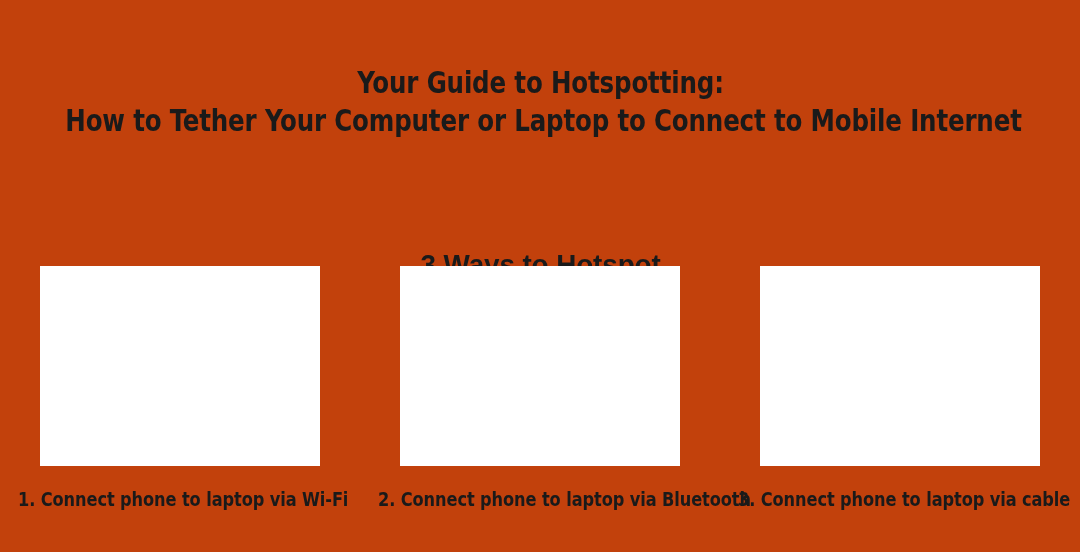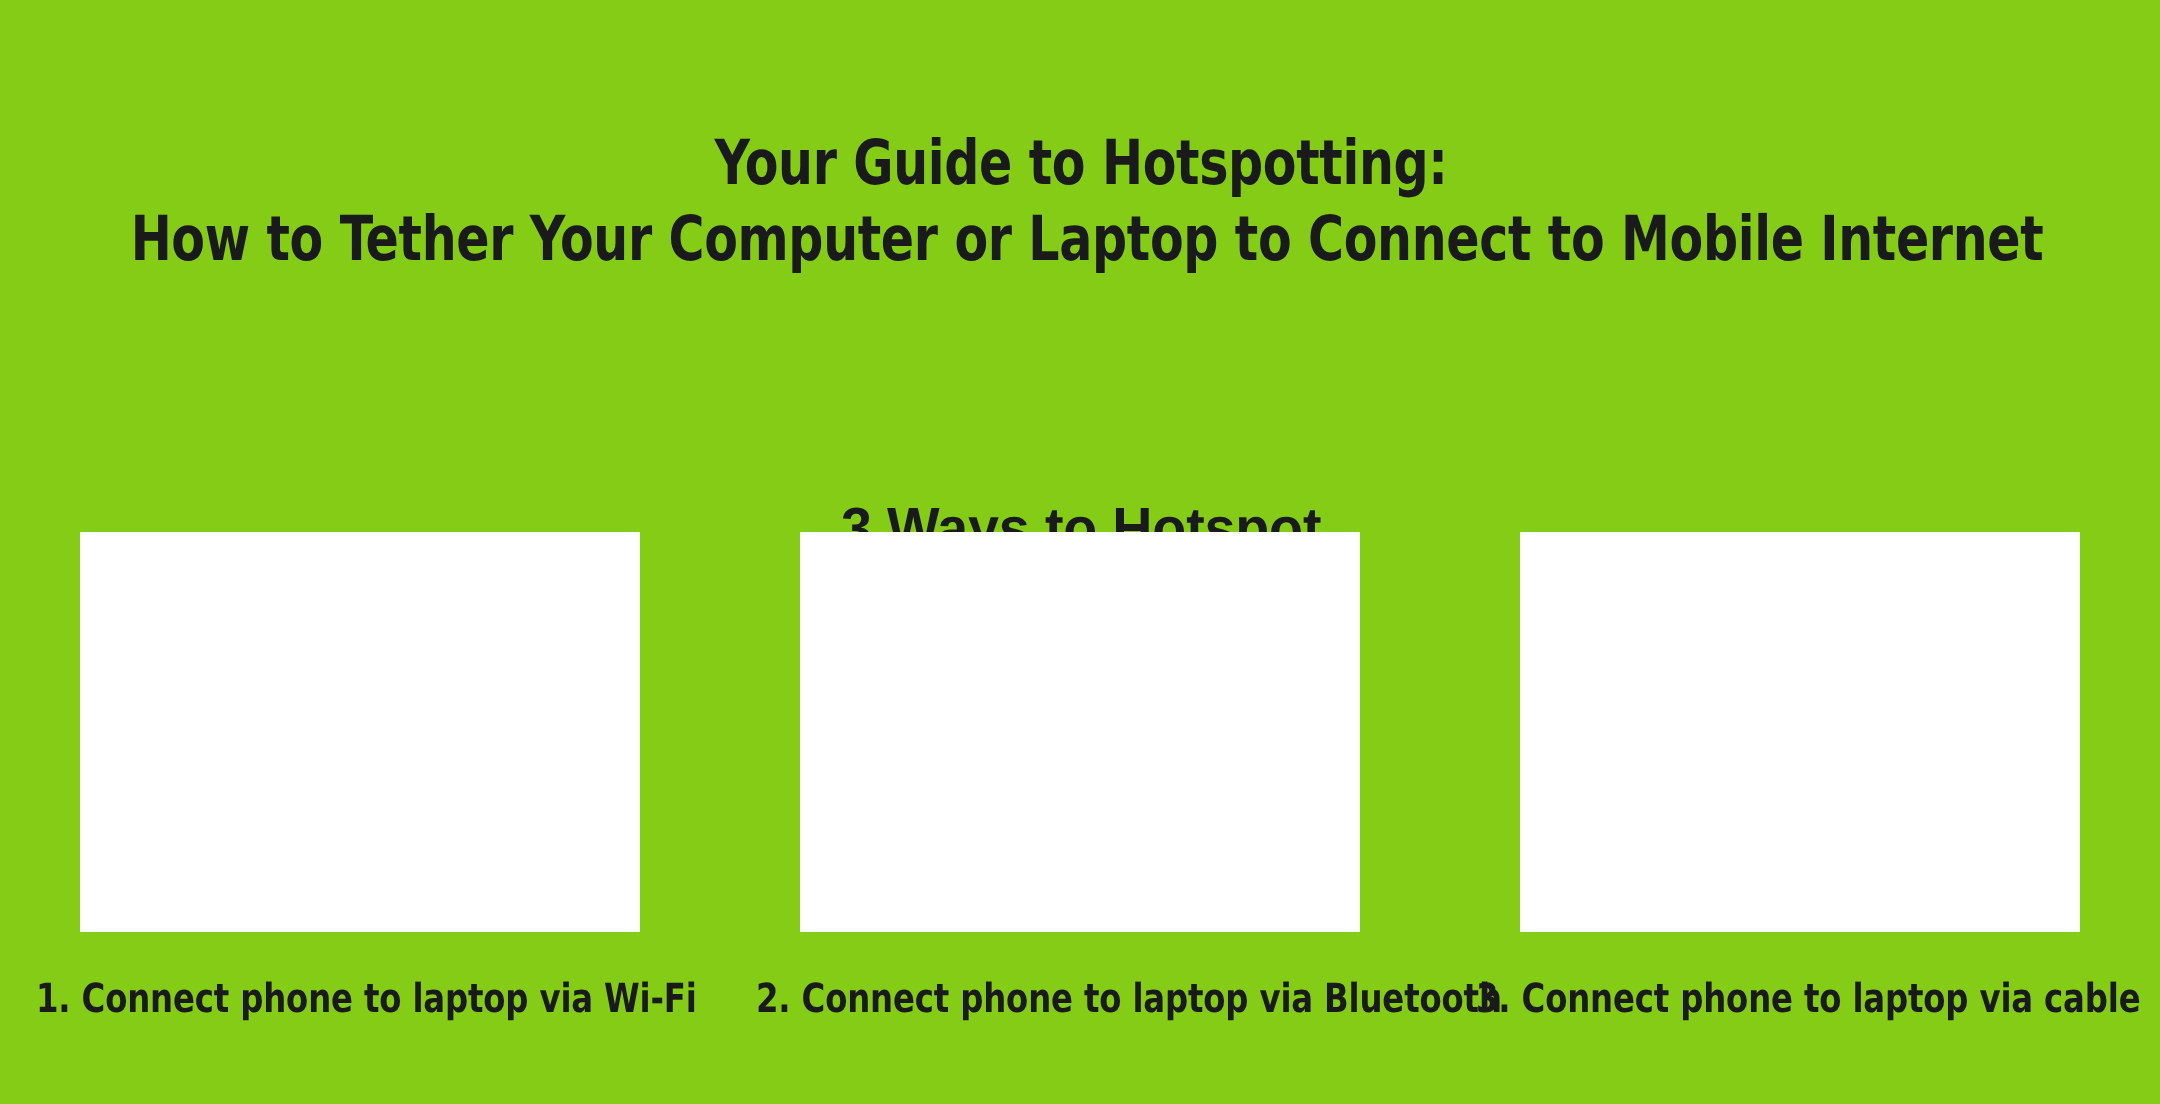--- a/index.html
+++ b/index.html
@@ -13,21 +13,21 @@
     position: relative;
     overflow: hidden;
     font-family: "Liberation Sans", sans-serif;
     color: #1a1a1a;
     -webkit-font-smoothing: antialiased;
   }
 
   .page {
     position: absolute;
     inset: 0;
-    background: #84cc16;
+    background: #c2410c;
   }
 
   
   .headline {
     position: absolute;
     left: 0;
     right: 0;
     top: 42px;
     text-align: center;
     font-family: "DejaVu Sans Condensed", "Liberation Sans Narrow", "Liberation Sans", sans-serif;

